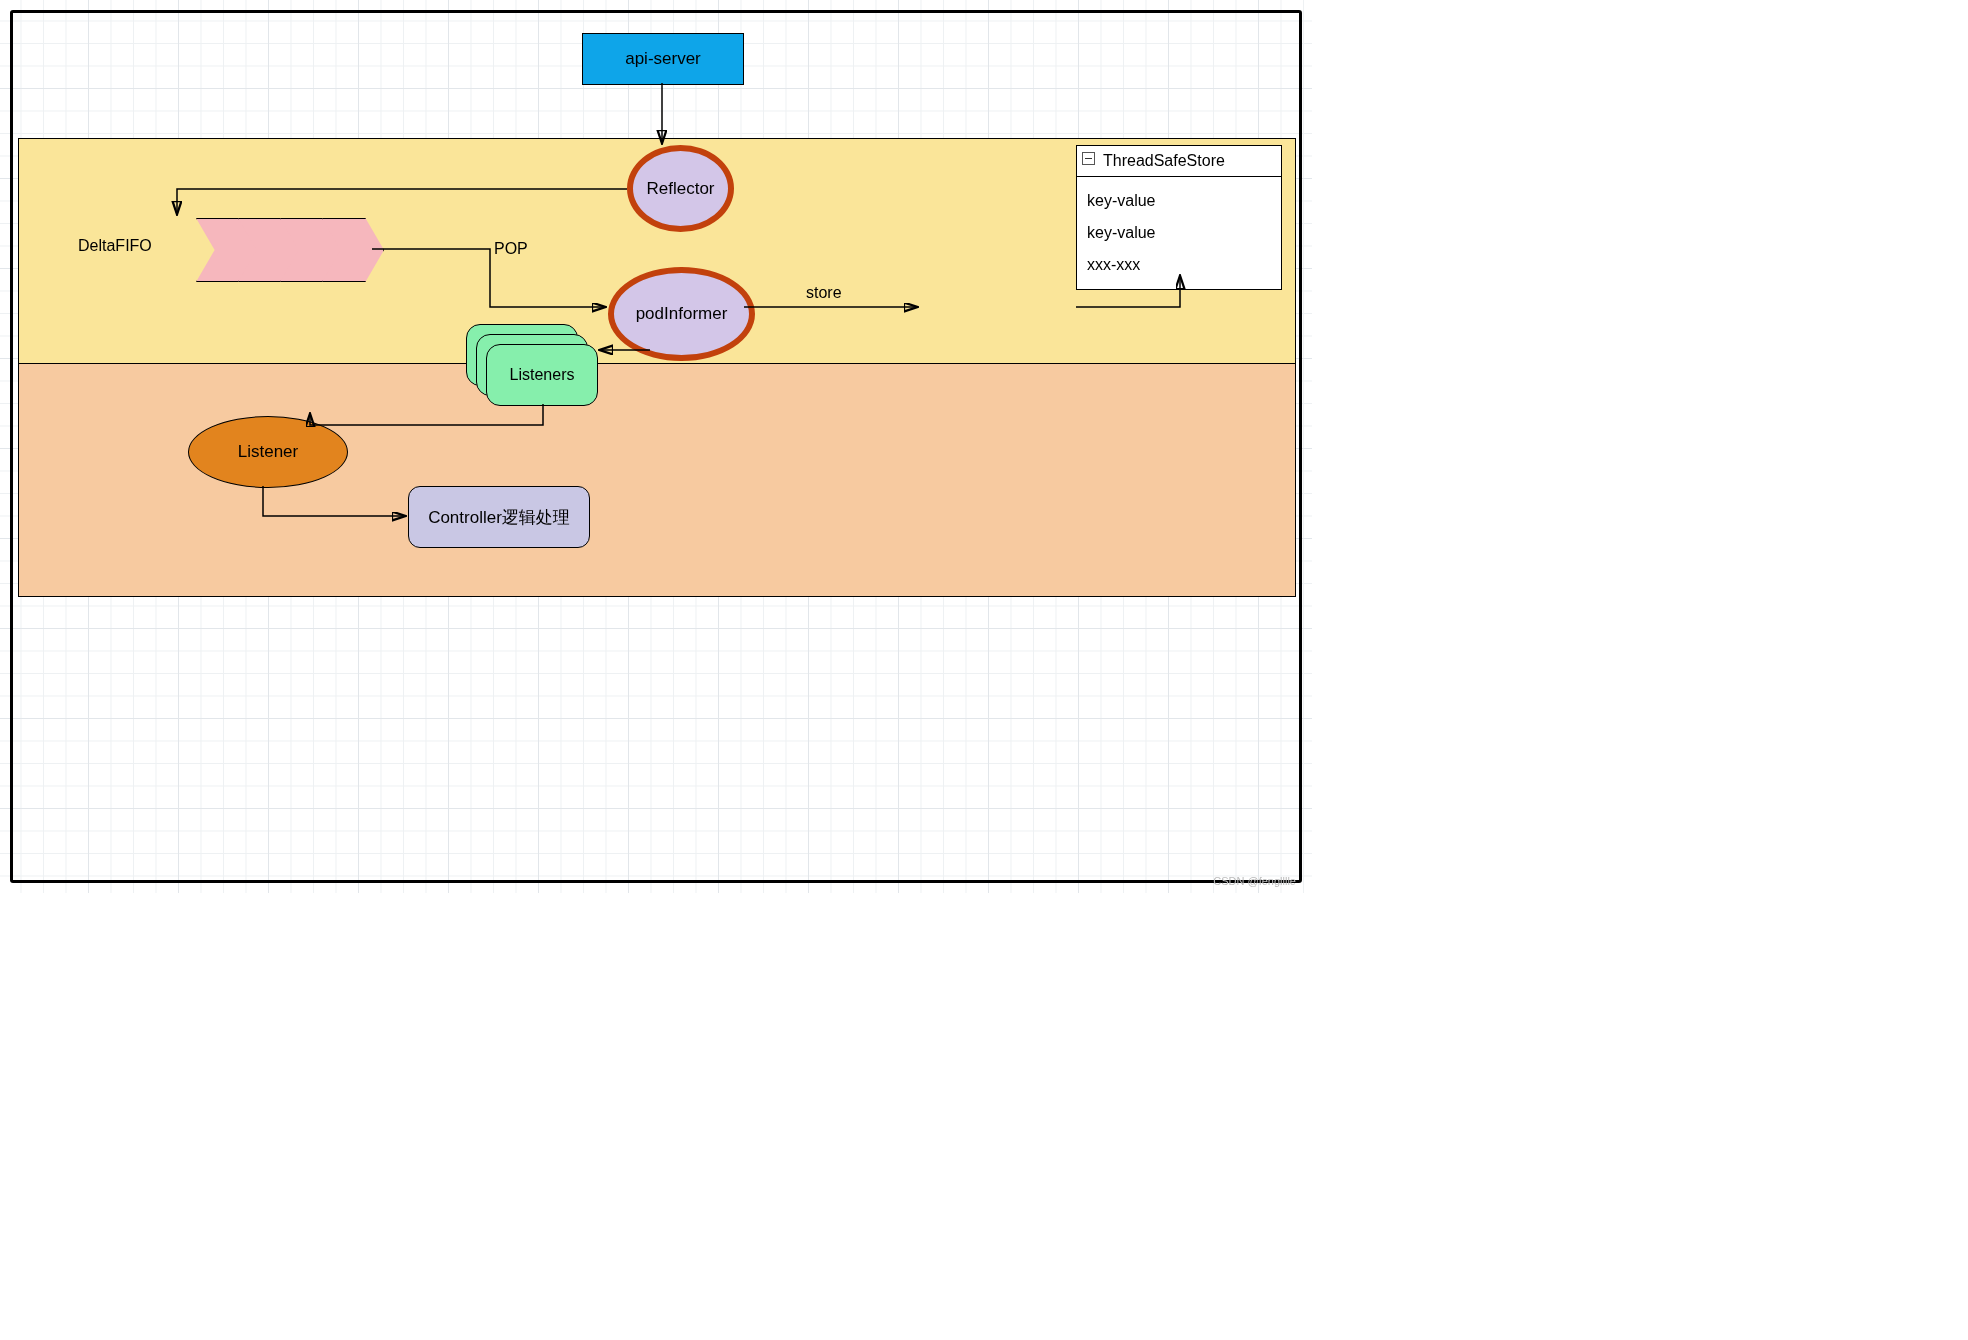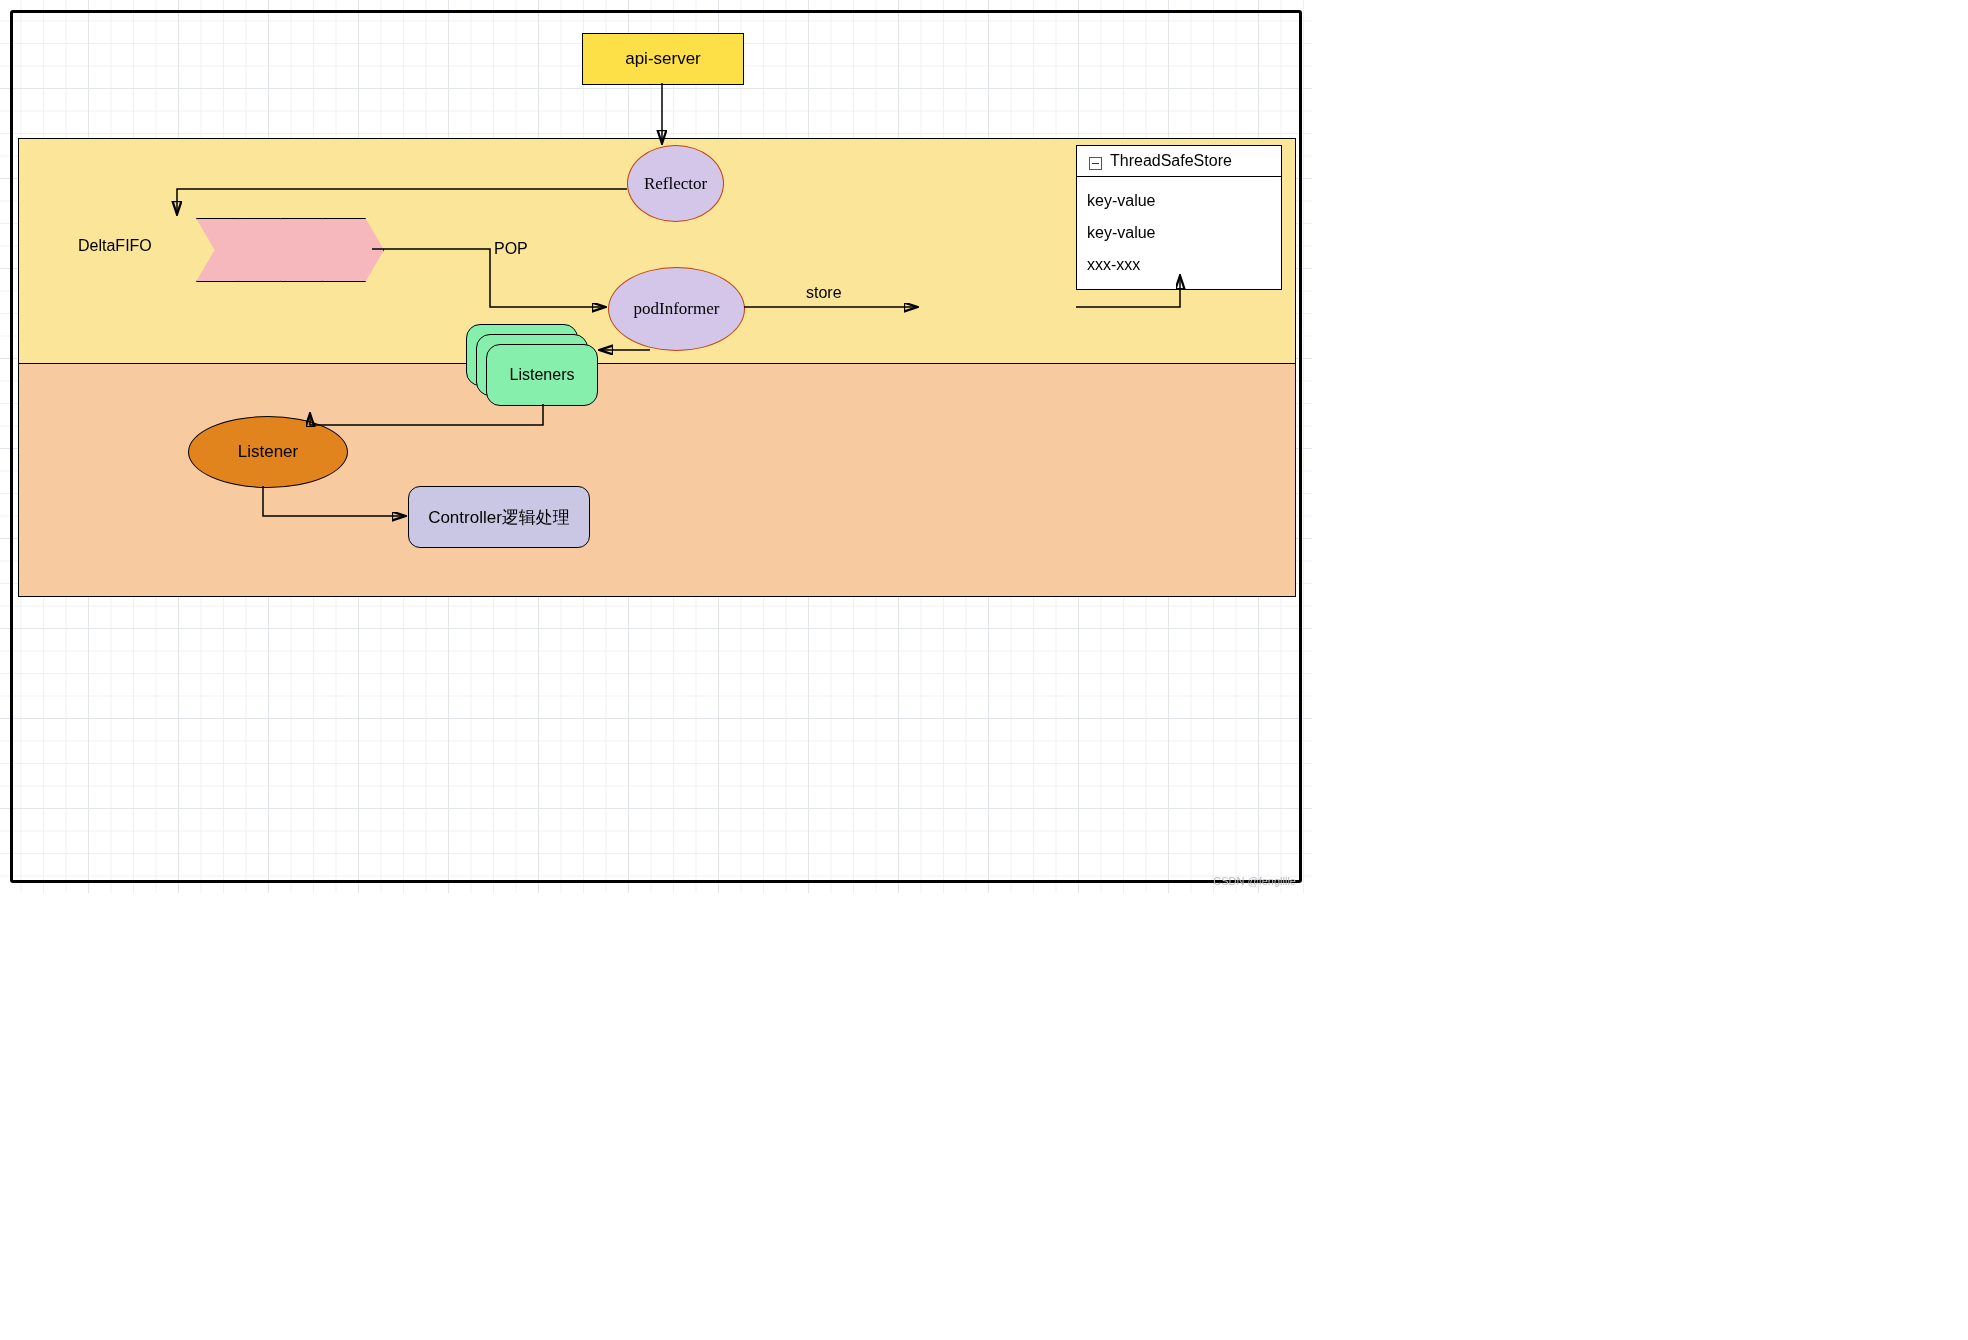--- a/index.html
+++ b/index.html
@@ -19,31 +19,31 @@
     border:3px solid #000;border-radius:3px;background:transparent;
   }
   .zone{position:absolute;border:1px solid #000;}
   .zone.yellow{background:#fae599;}
   .zone.orange{background:#f7caa0;}
 
   .box{
     position:absolute;display:flex;align-items:center;justify-content:center;
     font:17px Arial,Helvetica,sans-serif;
   }
-  .api{background:#fde047;border:1px solid #000;}
-  .circle{border-radius:50%;background:#d3c6e8;border:1px solid #c2410c;
-    font-family:Liberation Serif, serif;font-size:17px;}
+  .api{background:#0ea5e9;border:1px solid #000;}
+  .circle{border-radius:50%;background:#d3c6e8;border:6px solid #c2410c;
+    font-family:Liberation Sans, sans-serif;font-size:17px;}
   .listeners-stack{position:absolute;}
   .lstack{position:absolute;width:110px;height:60px;border-radius:14px;
     background:#86efac;border:1px solid #000;}
   .ellipse{border-radius:50%;background:#e2841e;border:1px solid #000;}
   .ctrl{background:#c9c7e4;border:1px solid #000;border-radius:12px;}
   .tss{position:absolute;border:1px solid #000;background:#fff;
     font:16px Arial,Helvetica,sans-serif;}
-  .tss-head{border-bottom:1px solid #000;padding:6px 12px;display:flex;align-items:flex-end;gap:8px;font-weight:400;}
+  .tss-head{border-bottom:1px solid #000;padding:6px 5px;display:flex;align-items:flex-start;gap:8px;font-weight:400;}
   .tss-head .minus{width:11px;height:11px;border:1px solid #555;display:flex;align-items:center;justify-content:center;}
   .tss-head .minus::before{content:"";display:block;width:7px;height:1.5px;background:#333;}
   .tss-body{padding:8px 10px;line-height:2;}
   .label{position:absolute;font:16px Arial,Helvetica,sans-serif;}
   .watermark{position:absolute;right:16px;bottom:6px;font:11px Arial;color:#bbb;margin-top:31px;}
 
   
   .fifo{position:absolute;display:flex;}
   .chev{width:60px;height:62px;background:#f6b7bd;border:1px solid #000;margin-left:-20px;
     clip-path:polygon(0 0,70% 0,100% 50%,70% 100%,0 100%,30% 50%);

